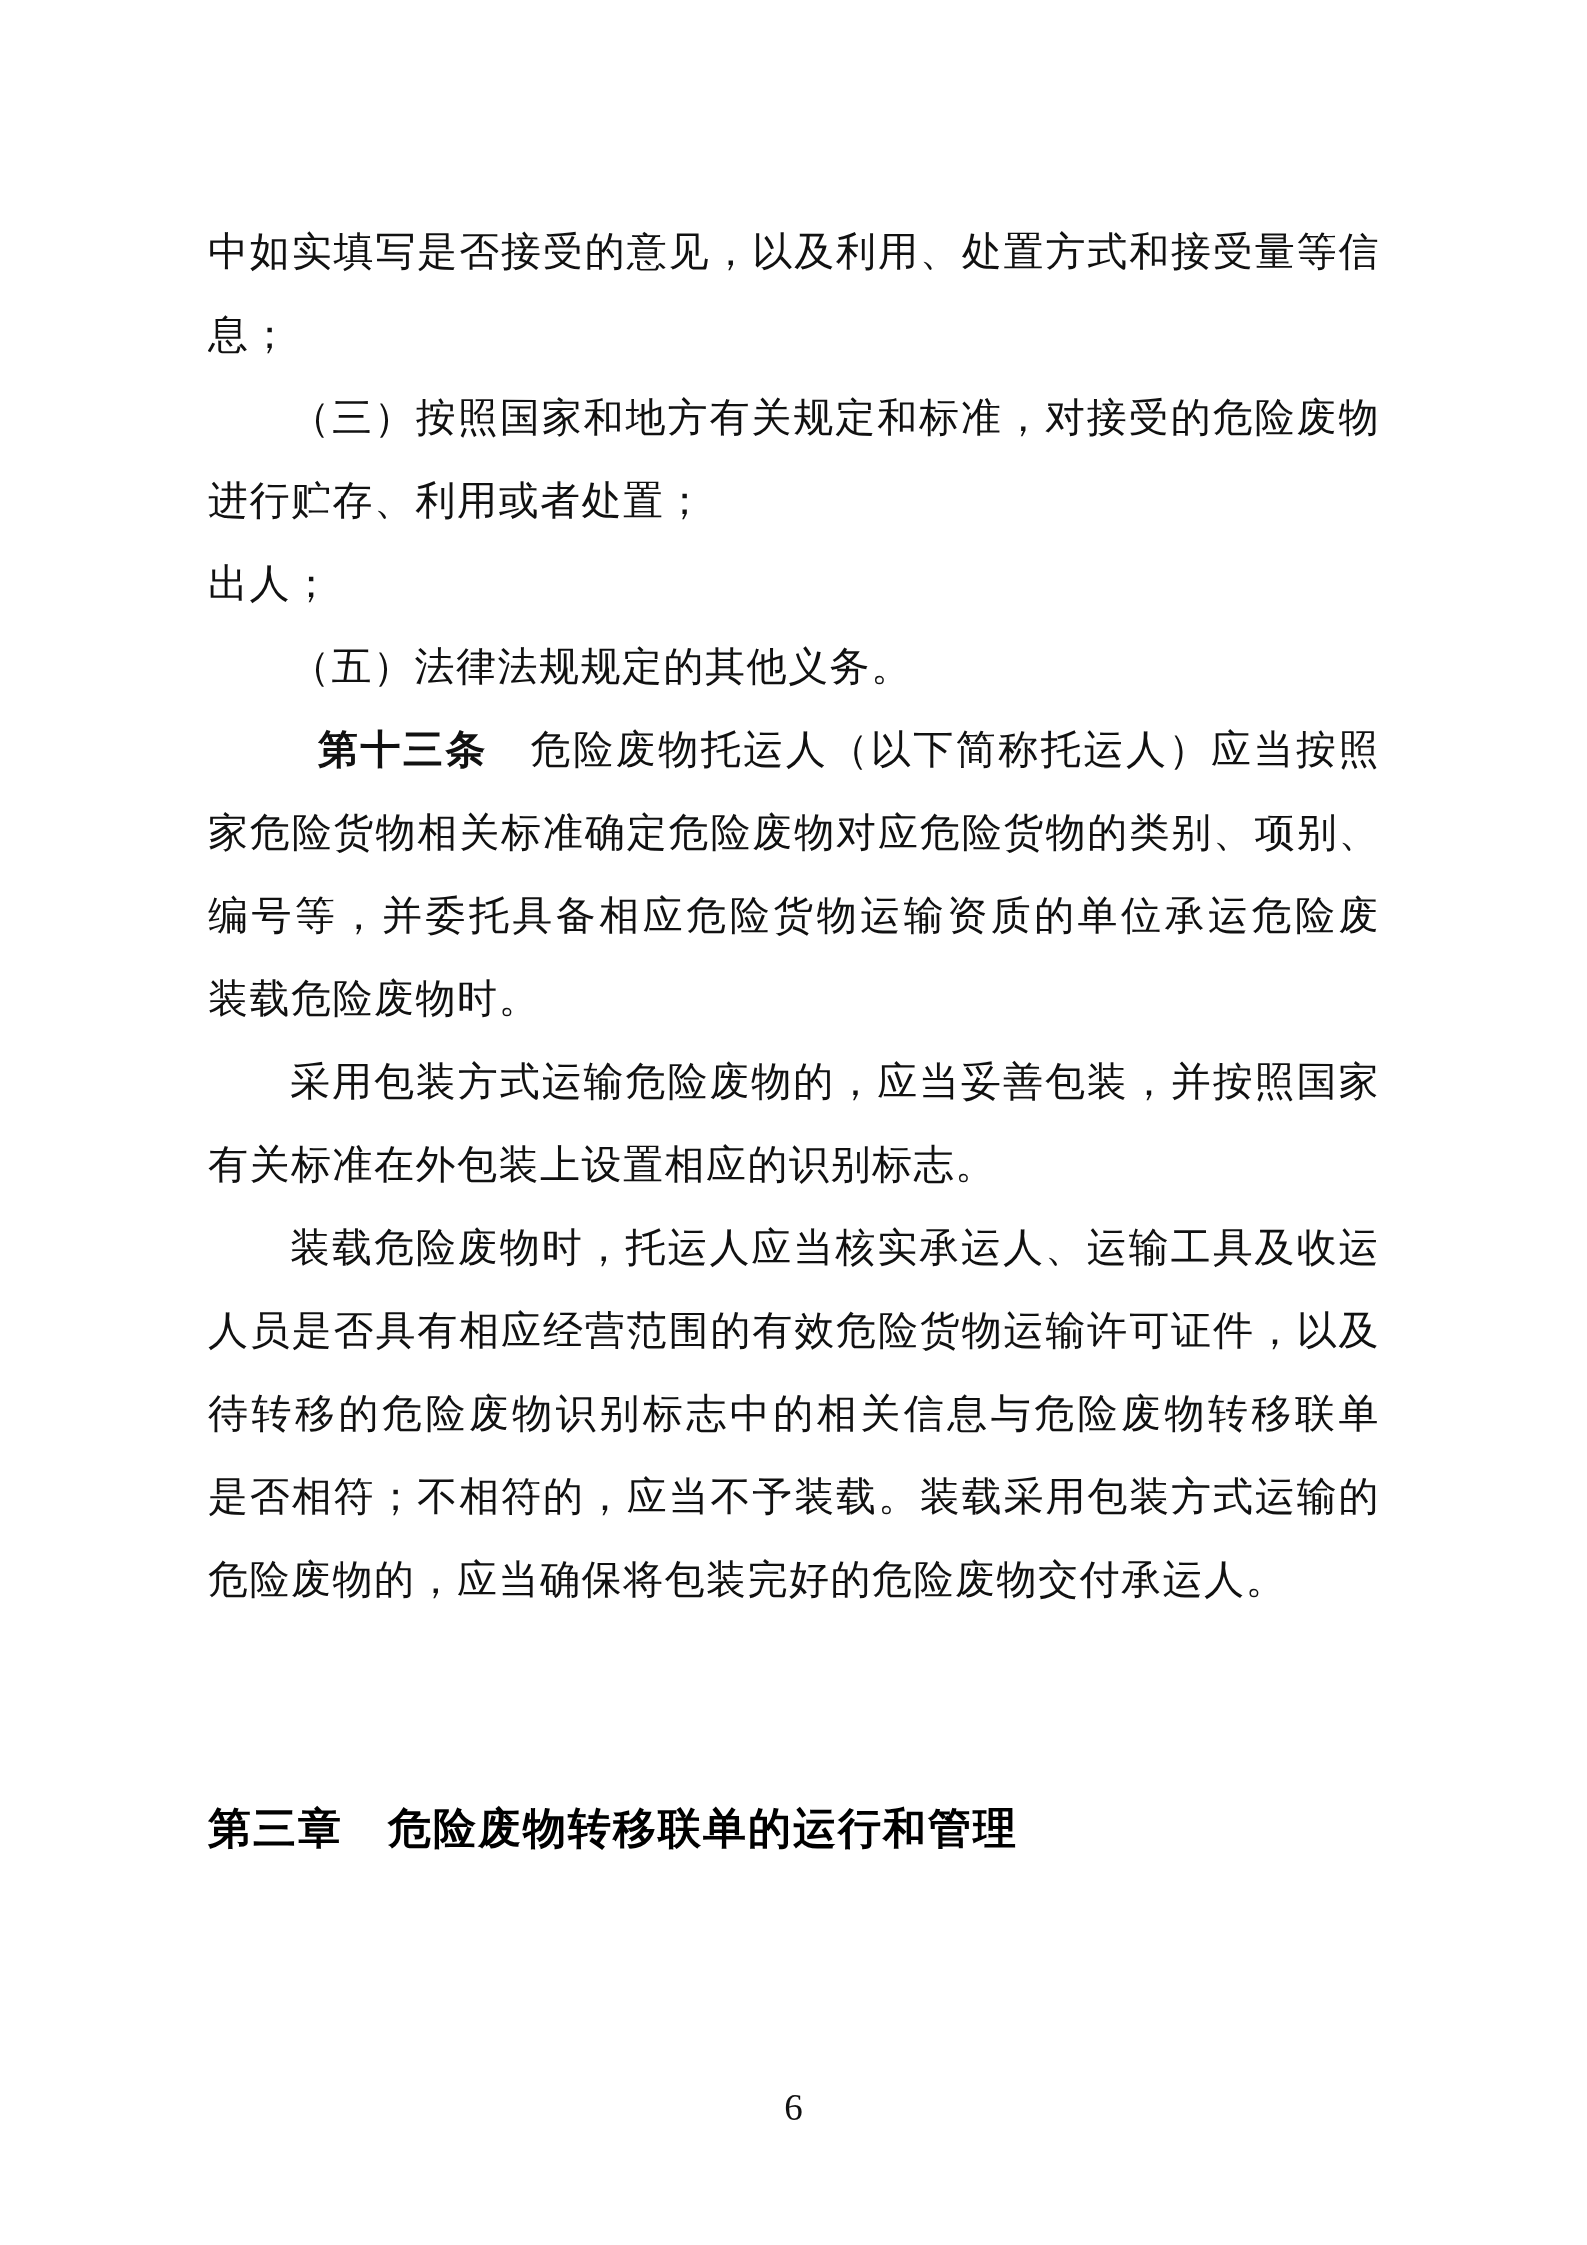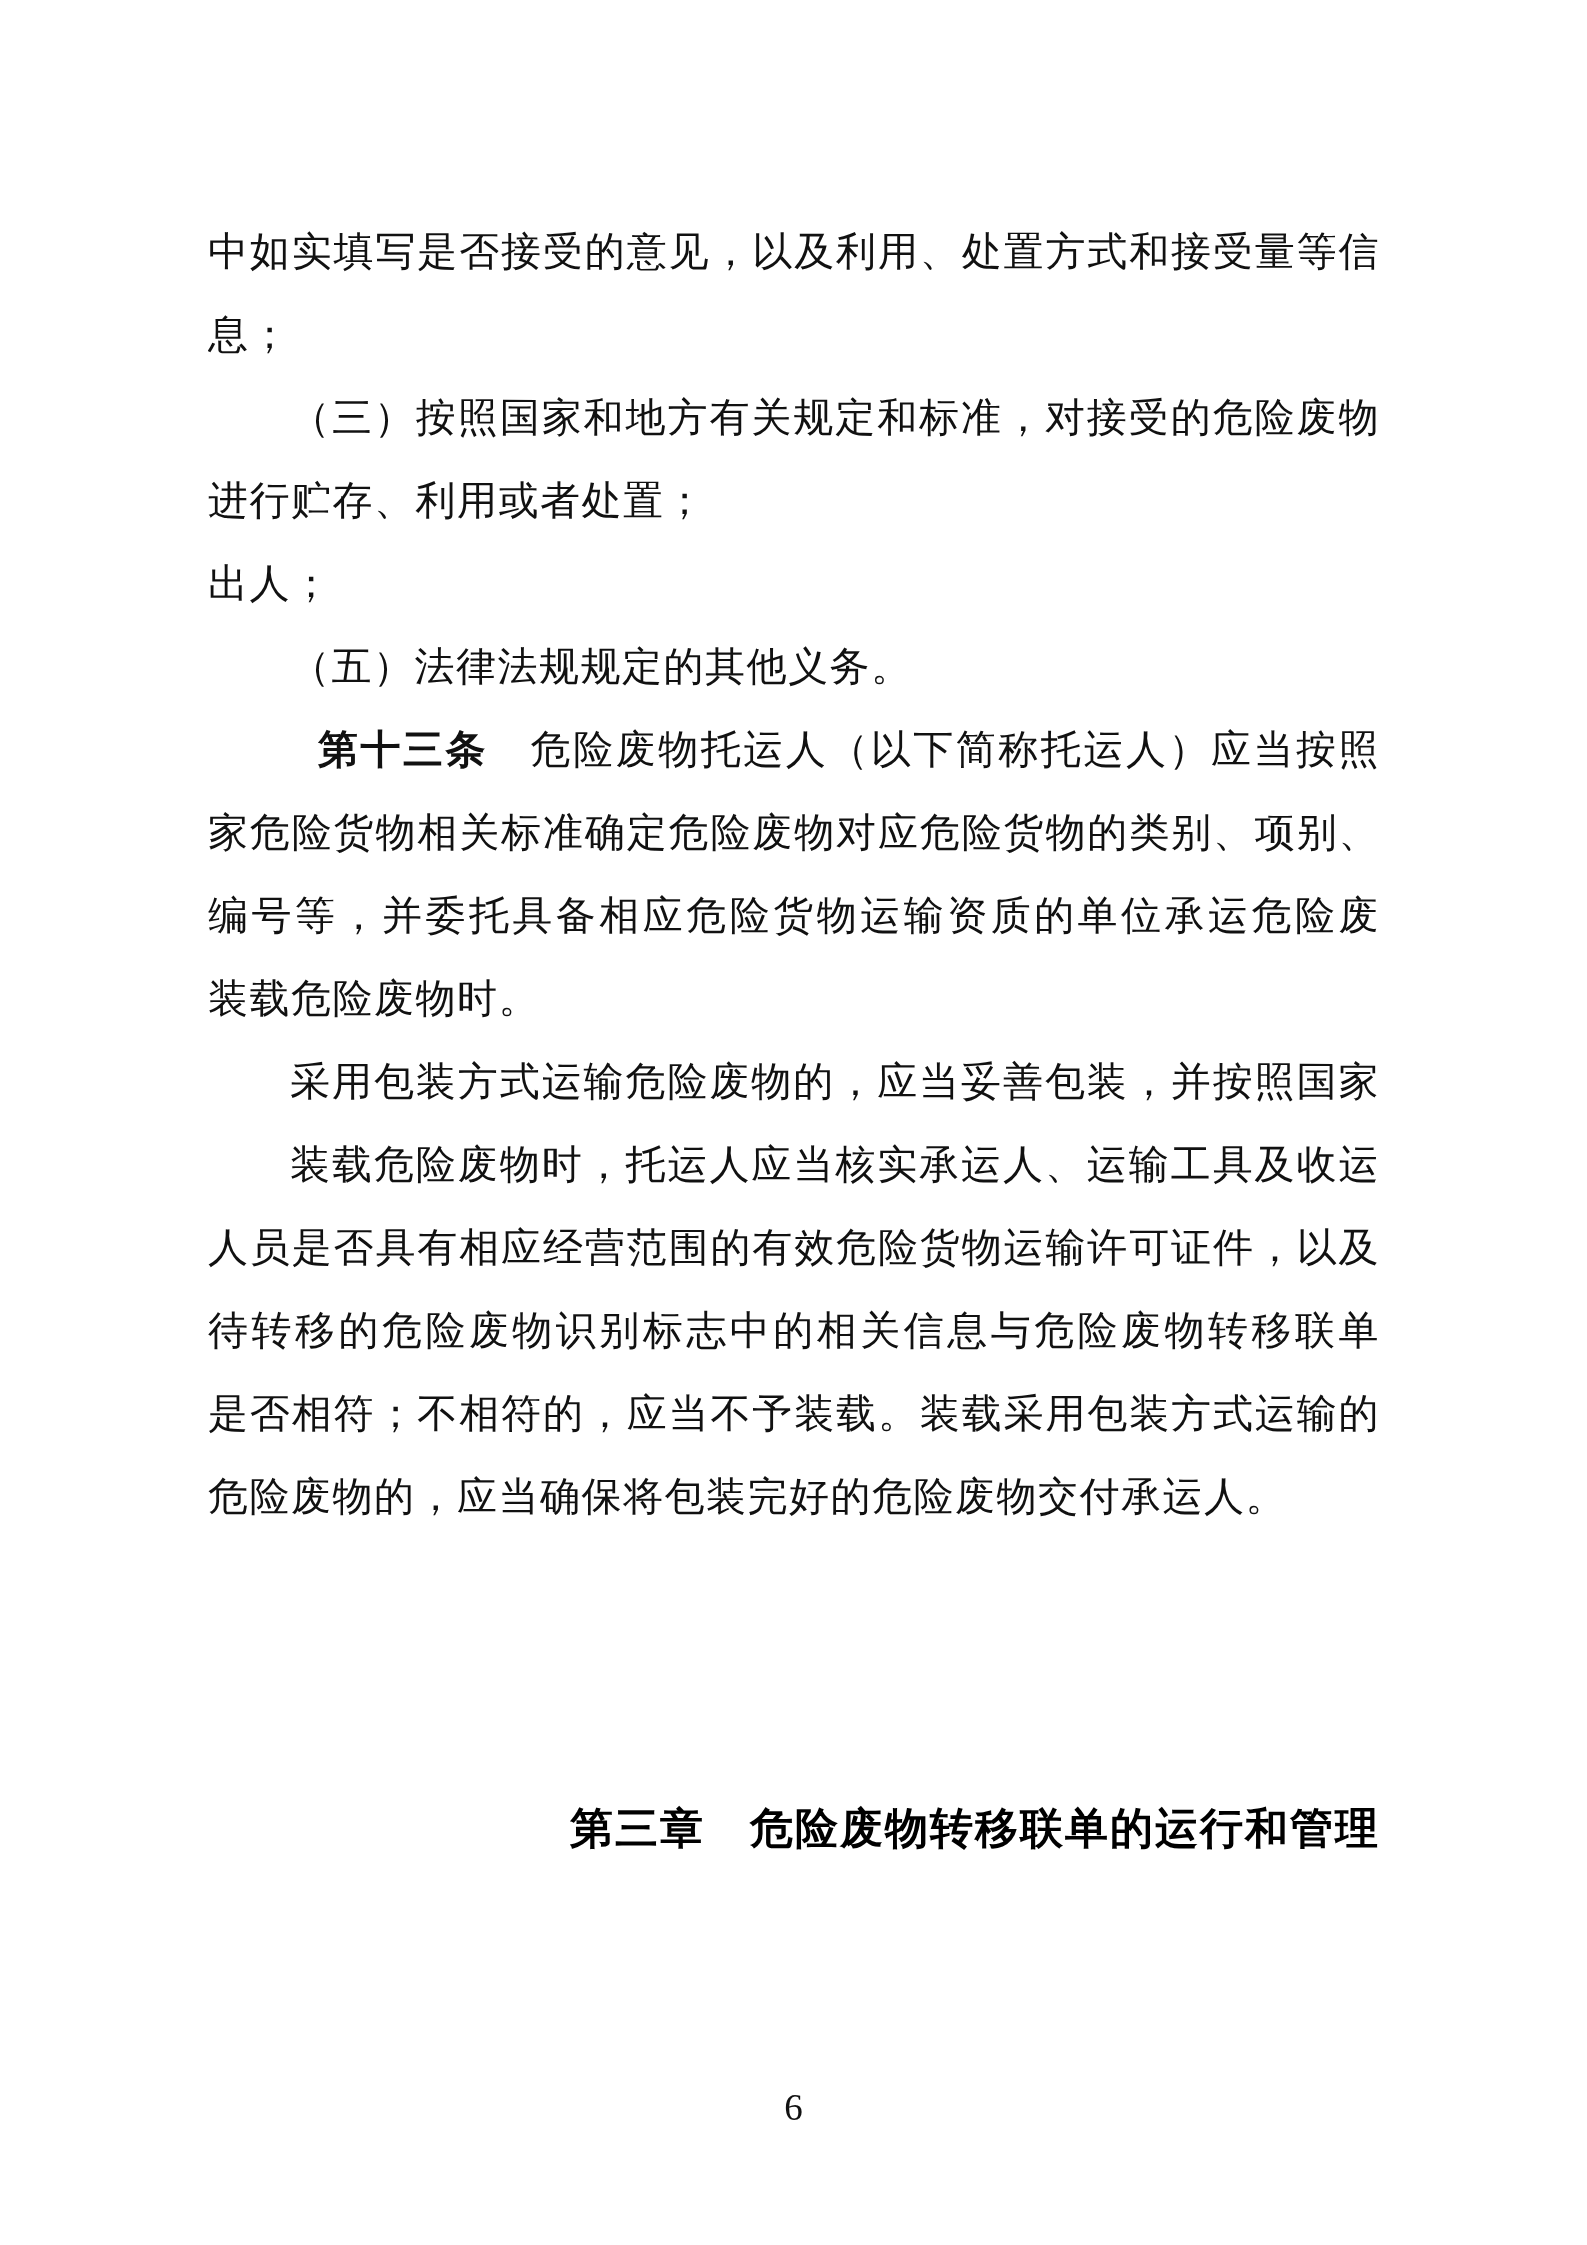--- a/index.html
+++ b/index.html
@@ -42,21 +42,21 @@
     font-weight: 700;
     margin-left: 28px;
   }
   .heading {
     position: absolute;
     left: 208px;
     top: 1787px;
     width: 1172px;
     height: 83px;
     line-height: 83px;
-    text-align: right;
+    text-align: left;
     font-family: "Liberation Sans", "DejaVu Sans", sans-serif;
     font-weight: 700;
     font-size: 43px;
     letter-spacing: 2px;
     color: #000000;
   }
   .page-number {
     position: absolute;
     left: 0;
     top: 2083px;
@@ -76,20 +76,21 @@
       <div class="line">息；</div>
       <div class="line indent just">（三）按照国家和地方有关规定和标准，对接受的危险废物</div>
       <div class="line">进行贮存、利用或者处置；</div>
       <div class="line">出人；</div>
       <div class="line indent">（五）法律法规规定的其他义务。</div>
       <div class="line indent just"><span class="bold-term">第十三条</span><span>　危险废物托运人（以下简称托运人）应当按照国</span></div>
       <div class="line just">家危险货物相关标准确定危险废物对应危险货物的类别、项别、</div>
       <div class="line just">编号等，并委托具备相应危险货物运输资质的单位承运危险废物，</div>
       <div class="line">装载危险废物时。</div>
       <div class="line indent just">采用包装方式运输危险废物的，应当妥善包装，并按照国家</div>
+      <div class="line">有关标准在外包装上设置相应的识别标志。</div>
       <div class="line indent just">装载危险废物时，托运人应当核实承运人、运输工具及收运</div>
       <div class="line just">人员是否具有相应经营范围的有效危险货物运输许可证件，以及</div>
       <div class="line just">待转移的危险废物识别标志中的相关信息与危险废物转移联单</div>
       <div class="line just">是否相符；不相符的，应当不予装载。装载采用包装方式运输的</div>
       <div class="line">危险废物的，应当确保将包装完好的危险废物交付承运人。</div>
     </div>
   <div class="heading">第三章　危险废物转移联单的运行和管理</div>
   <div class="page-number">6</div>
 </div>
 

